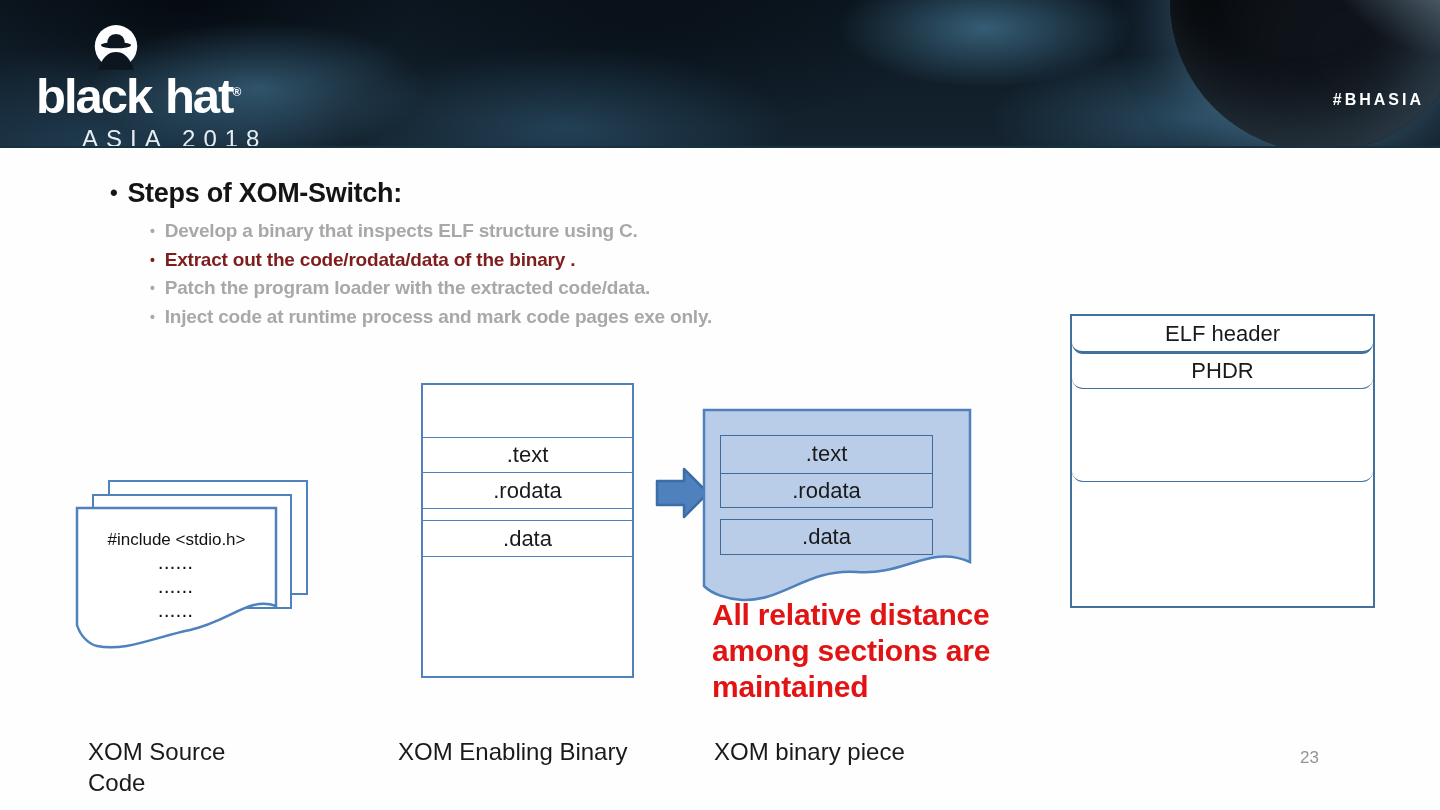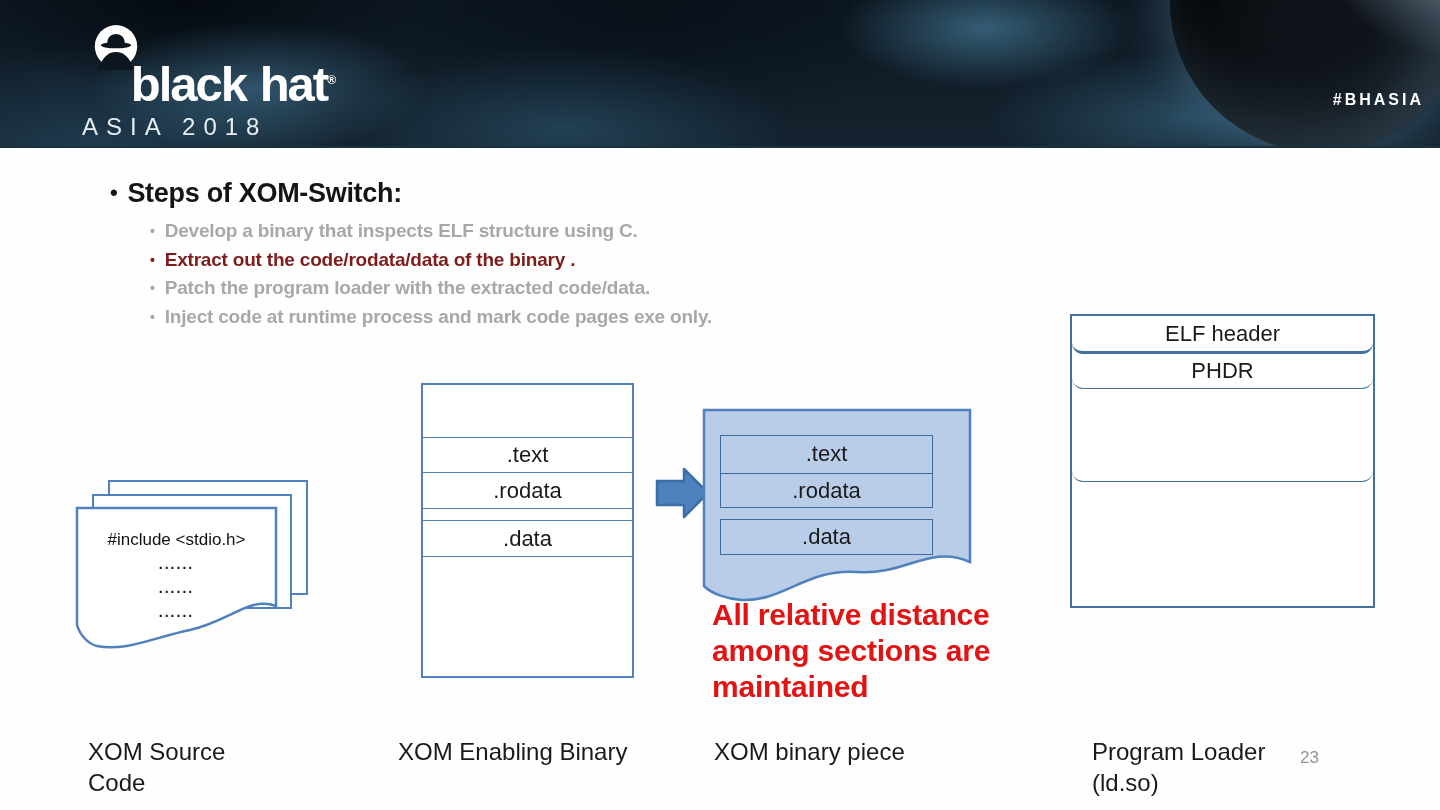--- a/index.html
+++ b/index.html
@@ -31,22 +31,22 @@
       inset 32px 48px 85px rgba(0,0,0,0.85),
       0 0 48px 10px rgba(115,175,215,0.28);
   }
   .moon::after {
     content:""; position:absolute; right:-4px; top:12%; width:62%; height:62%; border-radius:50%;
     background:radial-gradient(circle at 88% 16%, rgba(235,248,255,0.6), rgba(180,215,240,0.18) 45%, transparent 62%);
   }
   .logo { position:absolute; left:36px; top:20px; width:300px; color:#ffffff; }
   .hat-icon { position:absolute; left:52px; top:4px; width:56px; height:48px; }
   .logo-word {
-    position:relative; margin-top:40px; font-size:49px; font-weight:bold; letter-spacing:-2px;
-    word-spacing:2px; color:#ffffff; line-height:1;text-align:right;
+    position:relative; margin-top:52px; font-size:49px; font-weight:bold; letter-spacing:-2px;
+    word-spacing:2px; color:#ffffff; line-height:1;
   }
   .logo-reg { font-size:12px; vertical-align:super; letter-spacing:0; font-weight:bold; }
   .logo-sub {
     margin:6px 0 0 46px; font-size:24px; letter-spacing:8px; color:#e7eef3; font-weight:normal; line-height:1;
   }
   .hashtag {
     position:absolute; right:16px; top:91px; color:#ffffff; font-size:16px; font-weight:bold; letter-spacing:3px;
   }
 
   
@@ -176,17 +176,15 @@
     <div class="loader-row lr1">ELF header</div>
     <div class="loader-row lr2">PHDR</div>
     <div class="loader-row lr3"></div>
     <div class="loader-row lr4"></div>
   </div>
 
   <div class="shape-label" style="left:88px;  top:736px;">XOM Source
 Code</div>
   <div class="shape-label" style="left:398px; top:736px;">XOM Enabling Binary</div>
   <div class="shape-label" style="left:714px; top:736px;">XOM binary piece</div>
-  <div class="shape-label" style="left:1092px;top:736px;">Program Loader
-(ld.so)</div>
 
   <div class="page-number">23</div>
 </div>
 
 </body></html>

